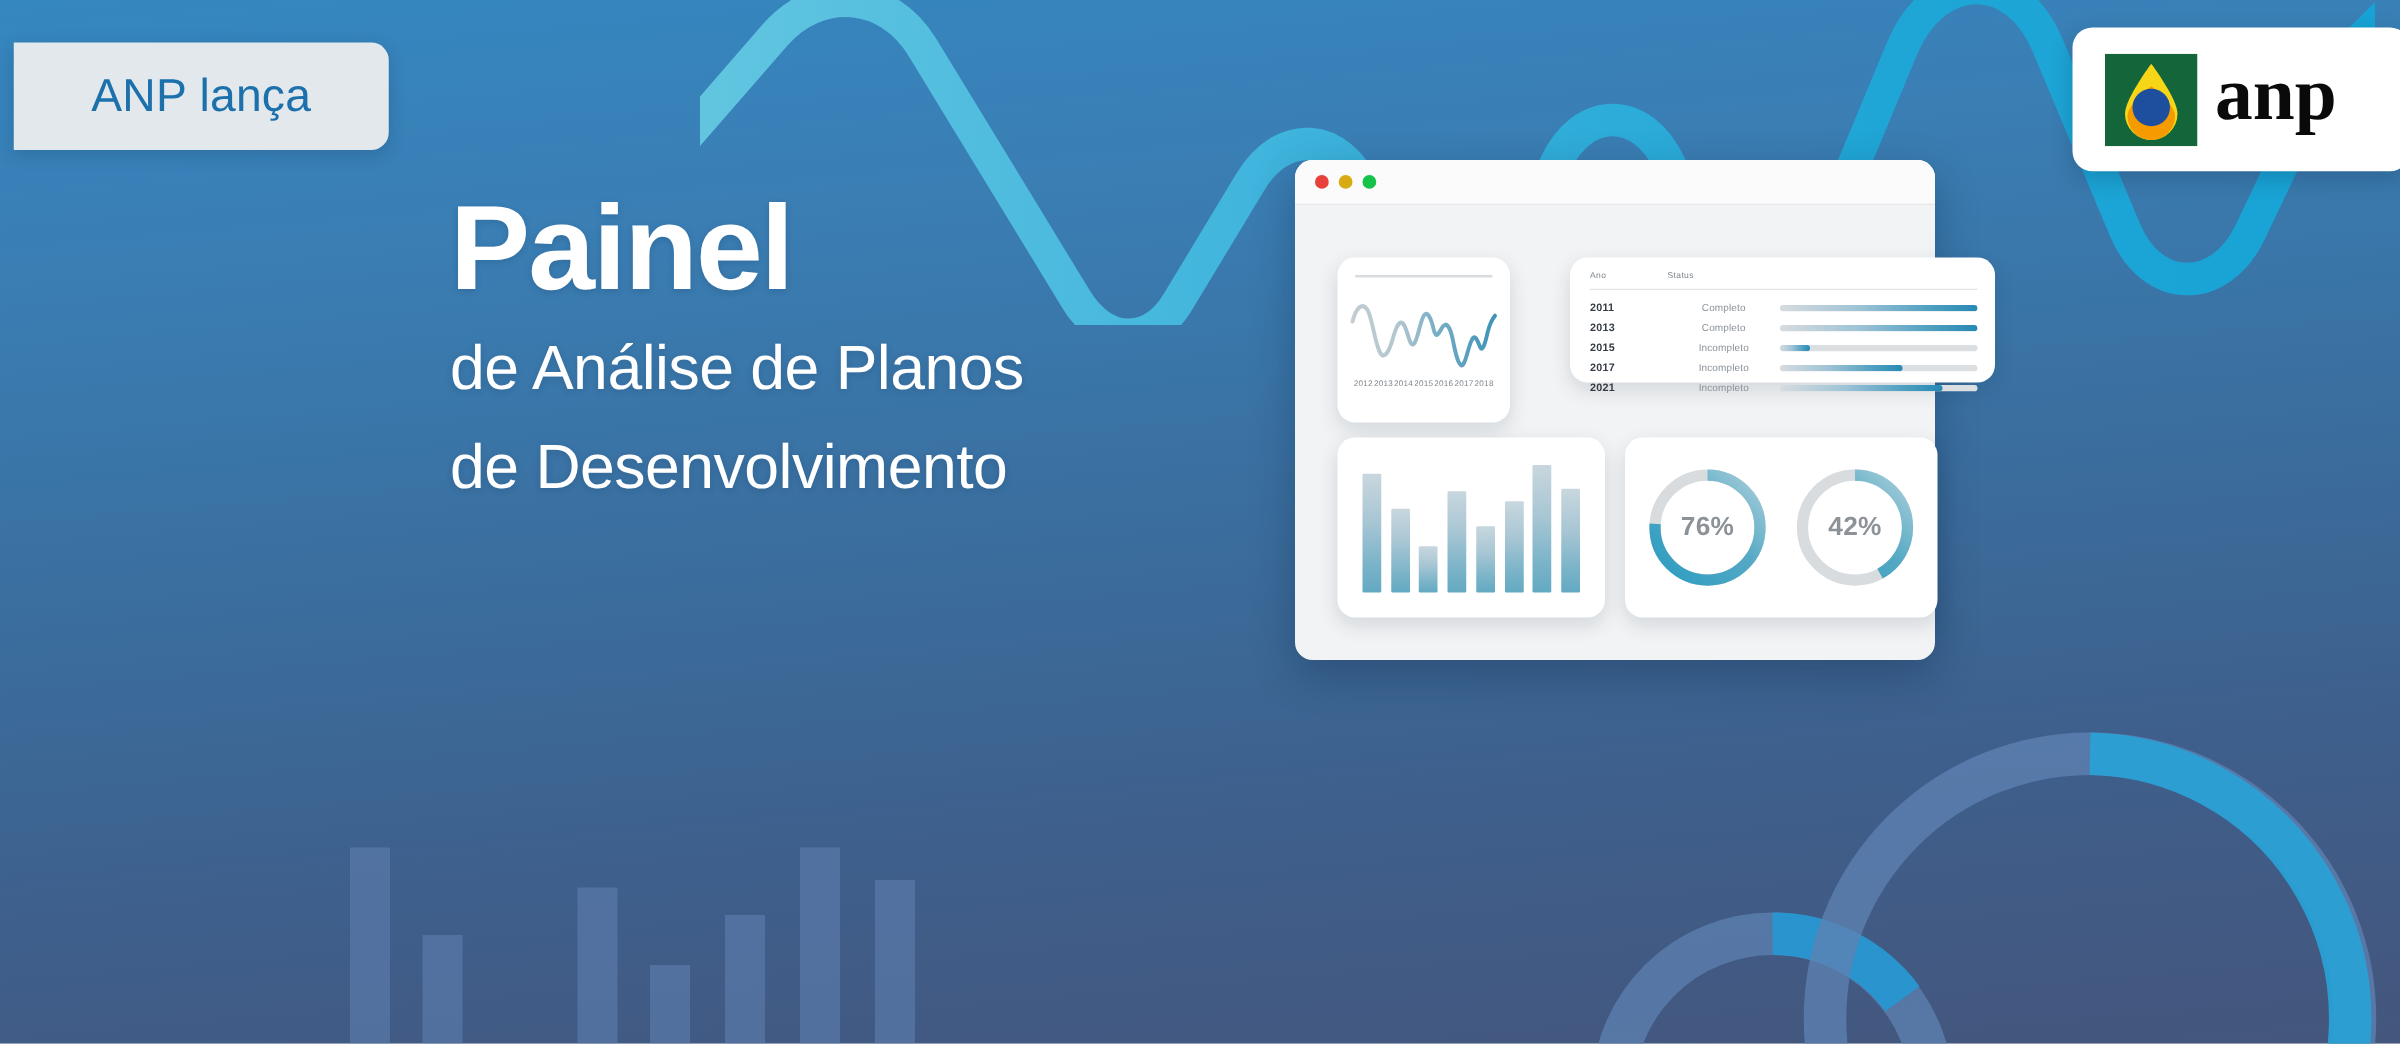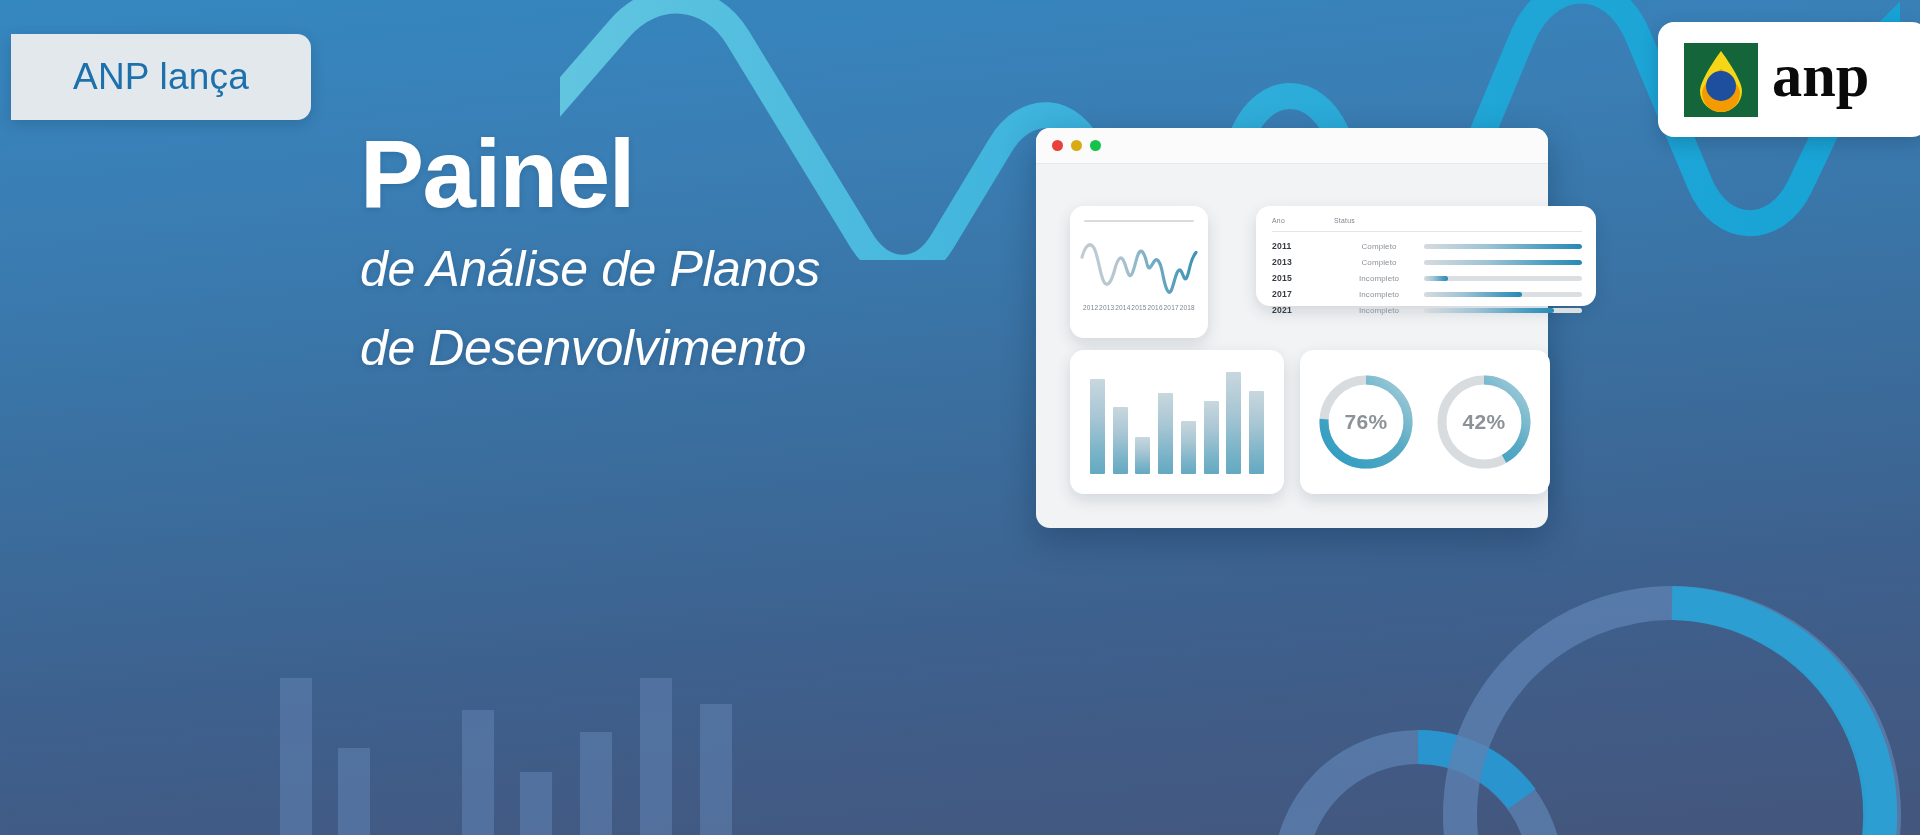--- a/index.html
+++ b/index.html
@@ -52,34 +52,33 @@
     box-shadow:0 6px 18px rgba(10,35,60,.22);
     display:flex; align-items:center; gap:14px;
     padding:0 18px 0 26px;
     z-index:7;
   }
   #logo-mark { width:74px; height:74px; flex:0 0 auto; }
   #logo-word { font-family:"Liberation Serif", serif; font-size:0; }
 
   
   #headline {
-    position:absolute; left:360px; top:128px;
+    position:absolute; left:360px; top:153px;
     z-index:5; color:#ffffff;
   }
   #headline .h-main {
     font-size:96px;
     font-weight:700;
     line-height:.96;
     letter-spacing:-1.5px;
     text-shadow:0 2px 6px rgba(10,40,70,.18);
   }
   #headline .h-sub {
     margin-top:20px;
     font-size:50px;
-    font-style:italic;
     font-weight:400;
     line-height:1.18;
     letter-spacing:-.4px;
     text-shadow:0 2px 6px rgba(10,40,70,.18);
   }
 
   
   #dashboard {
     position:absolute; left:1036px; top:128px;
     width:512px; height:400px;

